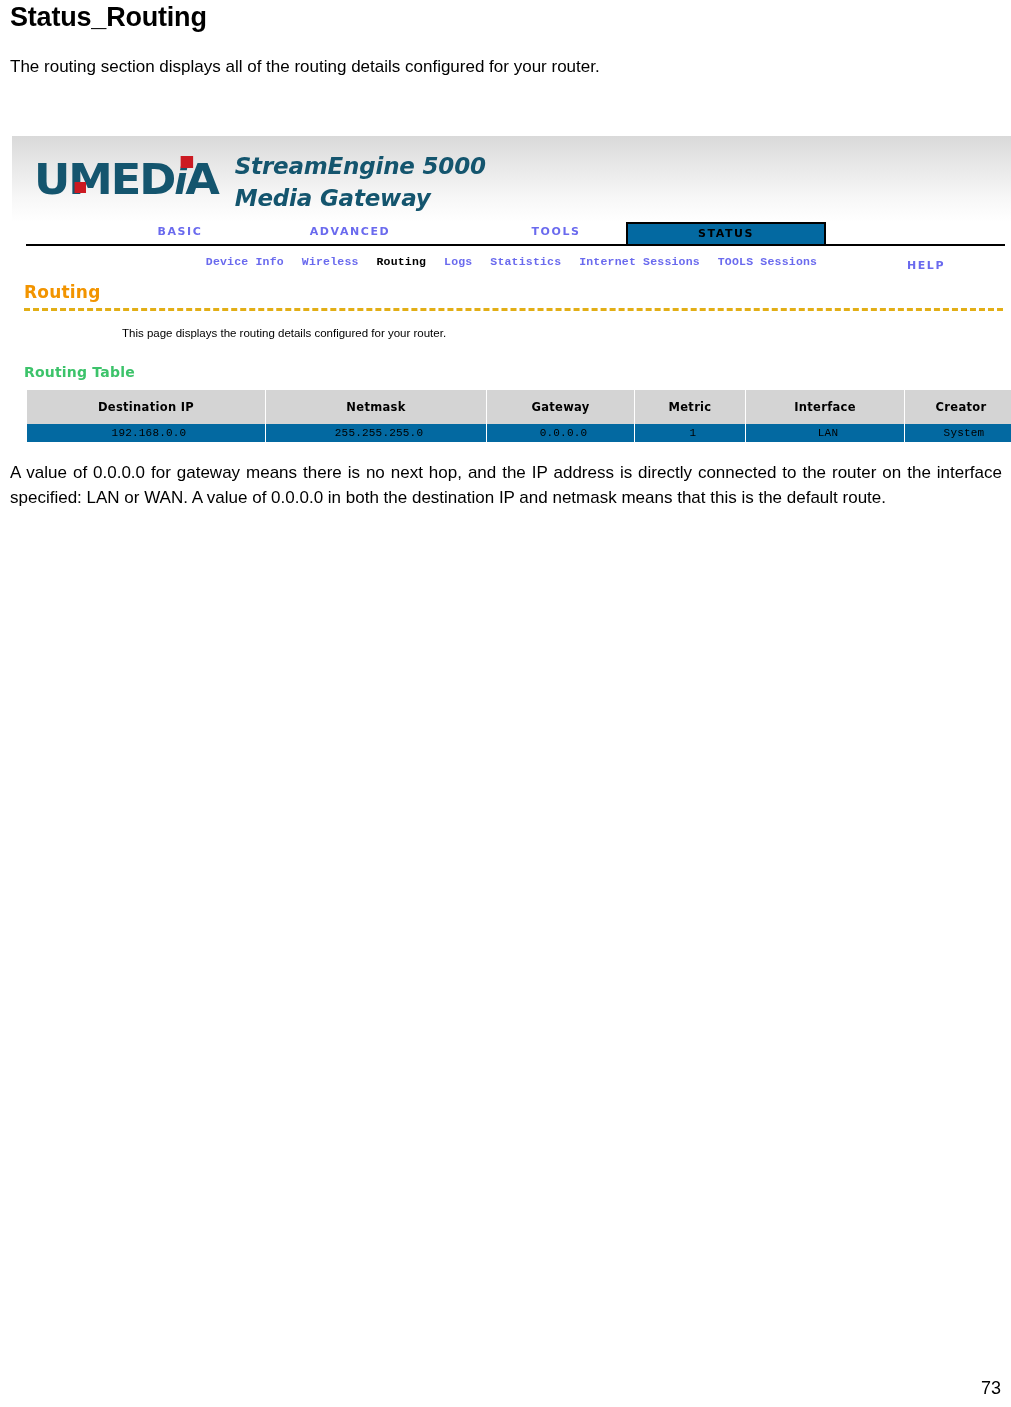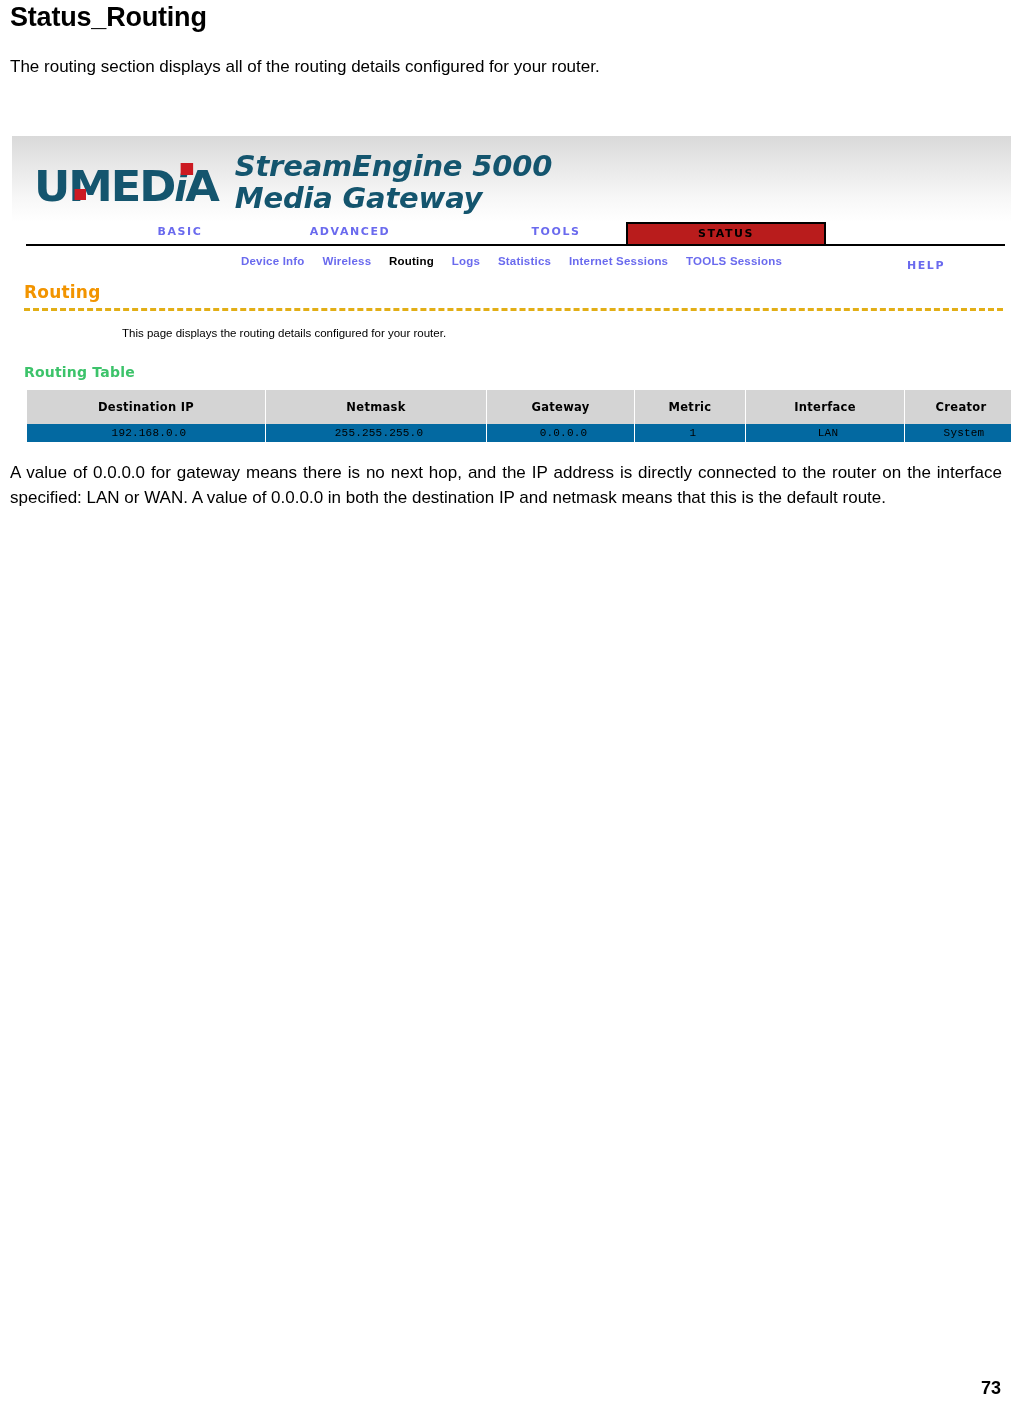--- a/index.html
+++ b/index.html
@@ -39,21 +39,21 @@
     width: 992px;
     font-size: 17px;
     line-height: 25px;
     text-align: justify;
   }
   .page-number {
     position: absolute;
     right: 10px;
     bottom: 8px;
     font-size: 18px;
-    font-weight: bold;
+    font-weight: normal;
     margin-top: 14px;
   }
 
   
   .router-shot {
     position: absolute;
     left: 12px;
     top: 136px;
     width: 999px;
     height: 296px;
@@ -64,21 +64,21 @@
   .brand-band {
     position: relative;
     height: 86px;
     background: linear-gradient(to bottom, #d9d9d9 0%, #e6e6e6 30%, #f7f7f7 72%, #ffffff 100%);
   }
   .logo-wrap {
     position: absolute;
     left: 22px;
     top: 10px;
     display: flex;
-    align-items: flex-end;
+    align-items: center;
   }
   .logo-mark {
     position: relative;
     font-size: 43px;
     font-weight: bold;
     font-style: normal;
     letter-spacing: -2px;
     color: #14556e;
     line-height: 50px;
     font-family: "DejaVu Sans", sans-serif;
@@ -103,21 +103,21 @@
   }
   .logo-mark .lm-i {
     font-style: italic;
     font-size: 37px;
   }
   .product-name {
     margin-left: 24px;
     color: #14556e;
     font-weight: bold;
     font-style: italic;
-    font-size: 29px;
+    font-size: 23px;
     line-height: 32px;
     letter-spacing: -0.2px;
     padding-top: 4px;
     font-family: "DejaVu Sans", sans-serif;
   }
 
   
   .tabbar {
     position: relative;
     height: 22px;
@@ -134,38 +134,38 @@
     font-weight: bold;
     letter-spacing: 1.6px;
     color: #6a6aee;
     box-sizing: border-box;
     font-family: "DejaVu Sans", sans-serif;
   }
   .tab.active {
     color: #000000;
     border: 2px solid #000000;
     border-bottom: none;
-    background: #b91c1c;
+    background: #0369a1;
     height: 22px;
     line-height: 19px;
     z-index: 3;
   }
 
   .subnav {
     margin-top: 8px;
     text-align: center;
     font-size: 11.5px;
     letter-spacing: 0.2px;
   }
   .subnav-item {
     color: #6a6aee;
     font-weight: bold;
     margin: 0 7px;
     white-space: nowrap;
-    font-family: Liberation Sans, sans-serif;
+    font-family: Liberation Mono, monospace;
   }
   .subnav-item.active {
     color: #000000;
   }
 
   
   .section-head {
     margin: 14px 0 0 12px;
     color: #f29400;
     font-size: 17px;

